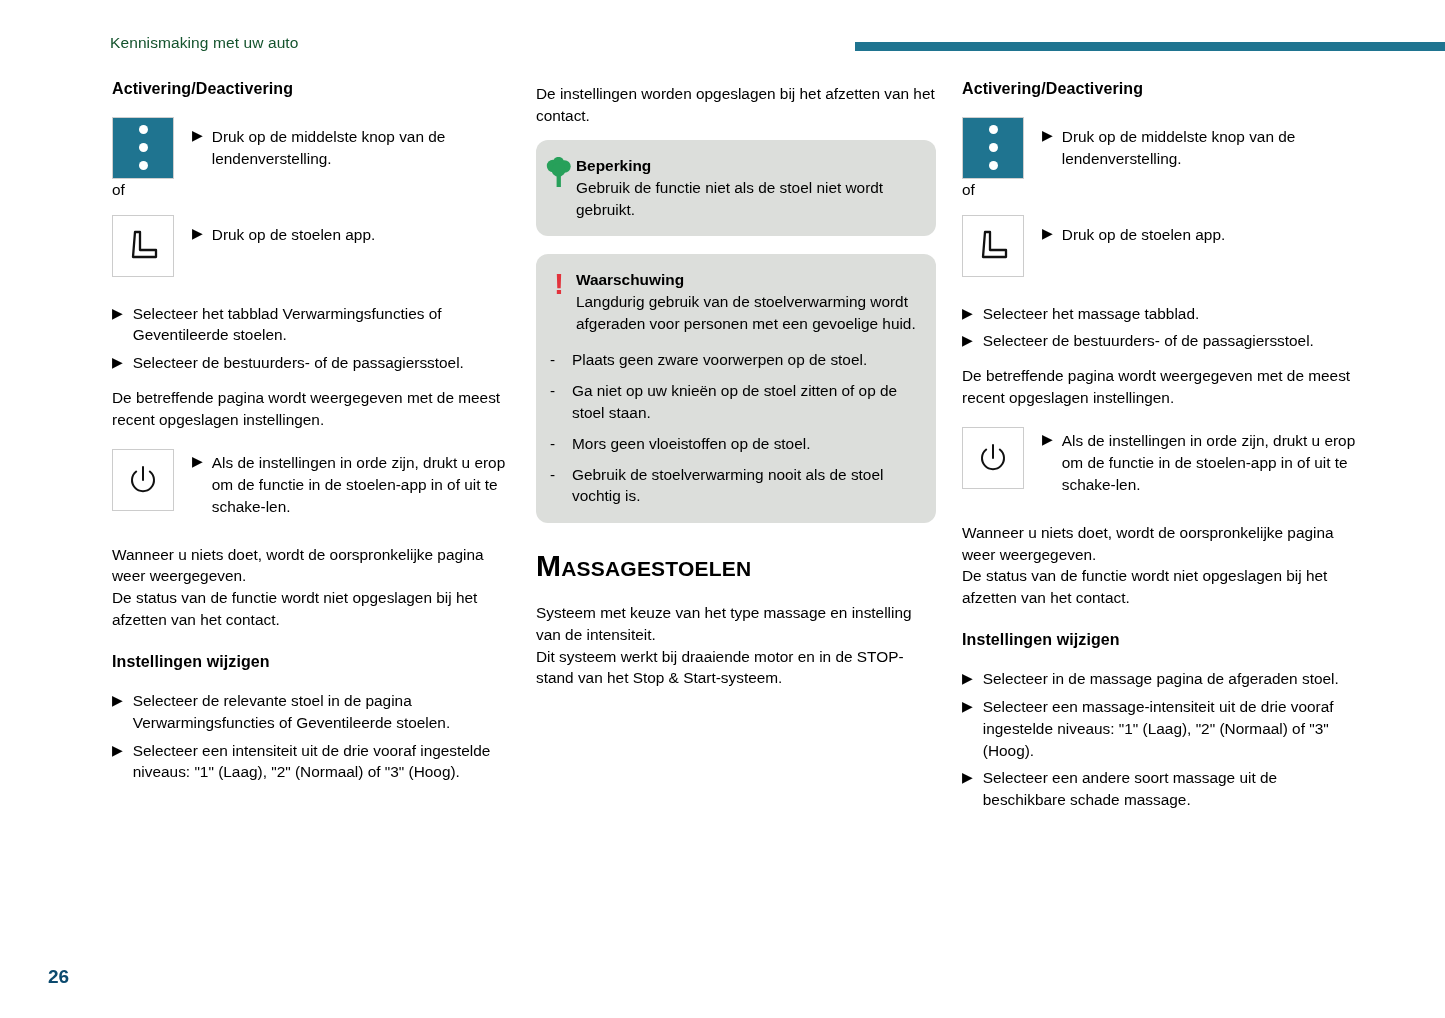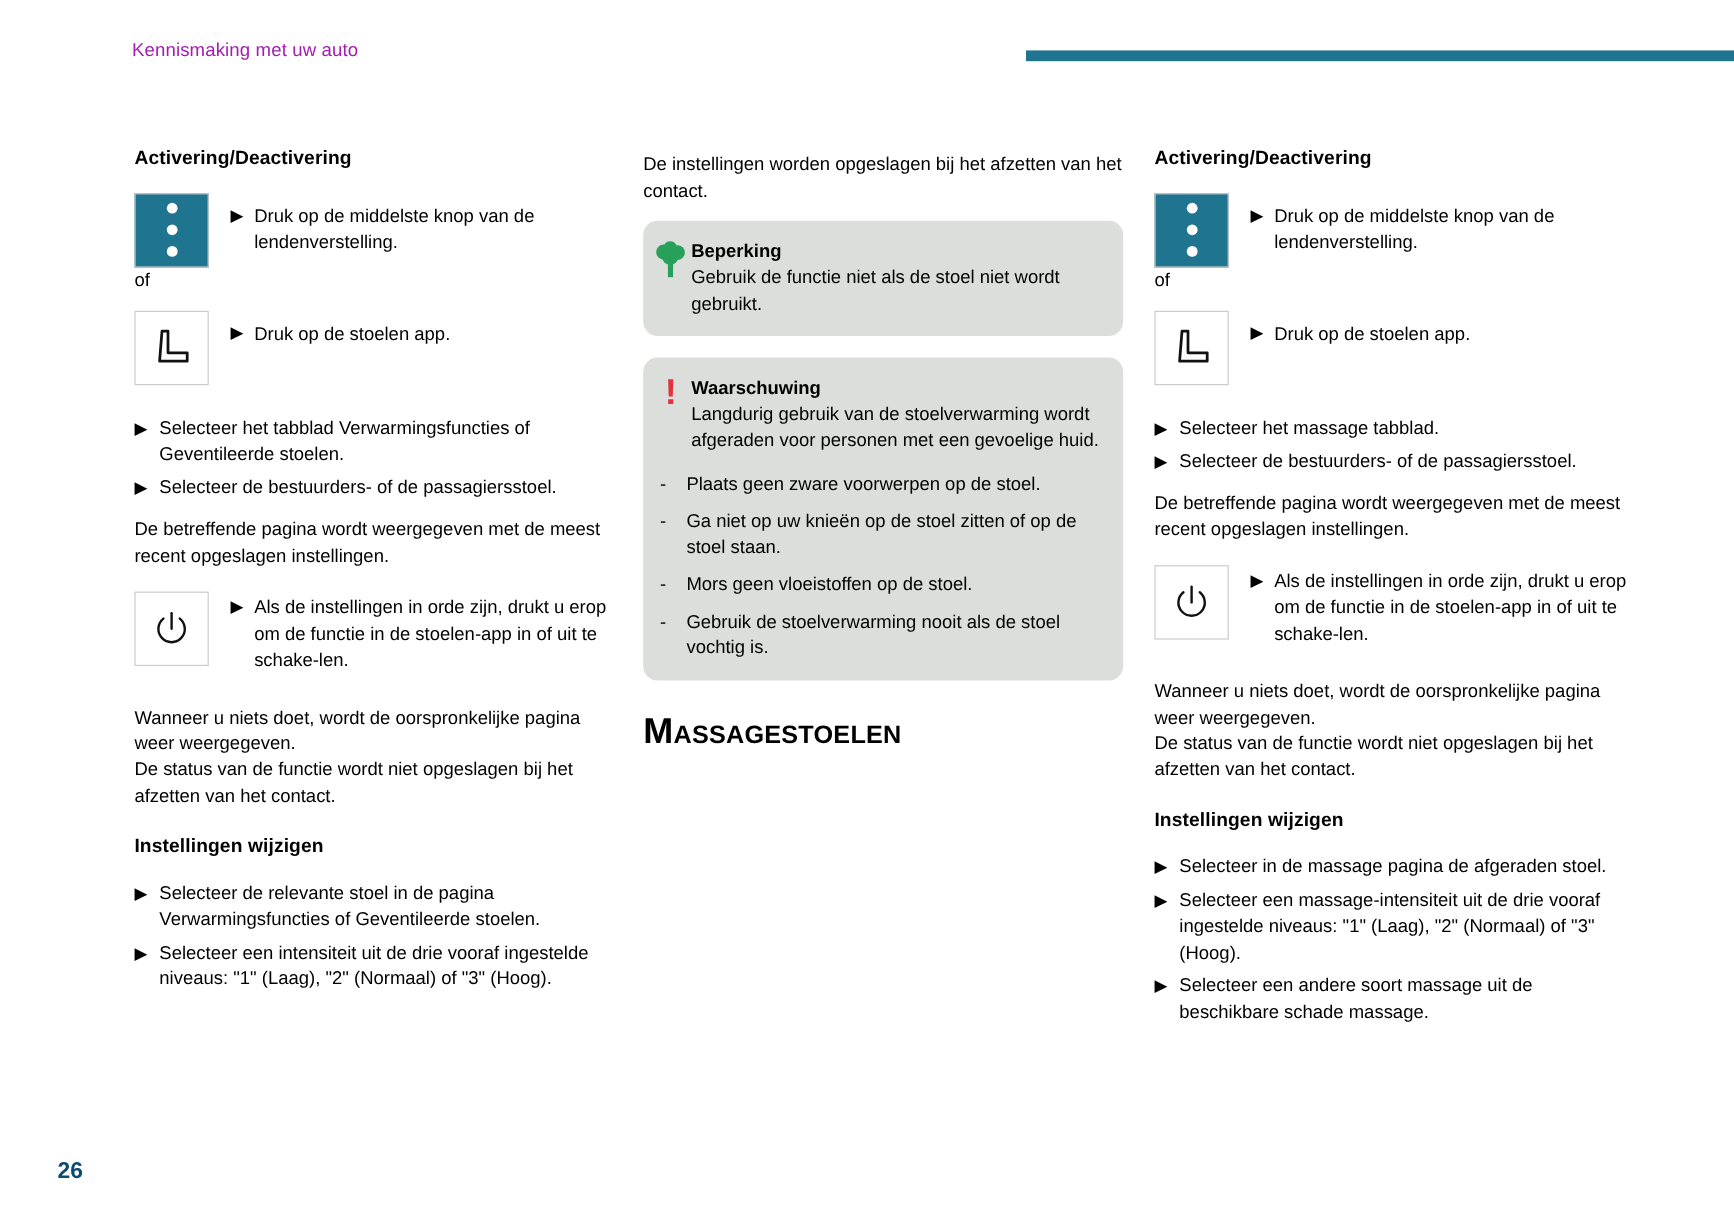--- a/index.html
+++ b/index.html
@@ -19,42 +19,41 @@
     overflow: hidden;
     box-sizing: border-box;
   }
 
   
   .running-head {
     position: absolute;
     left: 110px;
     top: 34px;
     font-size: 15.5px;
-    color: #a21caf;
+    color: #14532d;
     letter-spacing: 0.1px;
     white-space: nowrap;
   }
   .header-rule {
     position: absolute;
     left: 855px;
     top: 42px;
     width: 590px;
     height: 9px;
     background: #1f7490;
   }
 
   
   .col {
     position: absolute;
     top: 78px;
     width: 400px;
     font-size: 15.4px;
     line-height: 1.42;
     color: #000000;
-    margin-top: 44px;
   }
   .col1 { left: 112px; width: 400px; }
   .col2 { left: 536px; width: 400px; }
   .col3 { left: 962px; width: 400px; }
 
   h3.sub {
     font-size: 16px;
     font-weight: bold;
     margin: 0 0 16px 0;
     letter-spacing: 0.1px;
@@ -336,20 +335,22 @@
             <span class="txt">Mors geen vloeistoffen op de stoel.</span>
           </li>
         <li>
             <span class="dash">-</span>
             <span class="txt">Gebruik de stoelverwarming nooit als de stoel vochtig is.</span>
           </li>
       </ul>
     </div>
 
     <h2 class="section">Massagestoelen</h2>
+    <p class="body" style="white-space:pre-line">Systeem met keuze van het type massage en instelling van de intensiteit.
+Dit systeem werkt bij draaiende motor en in de STOP-stand van het Stop &amp; Start-systeem.</p>
   </div>
 
   <div class="col col3">
 
     <h3 class="sub">Activering/Deactivering</h3>
 
     <div class="icon-row">
       <div class="icon-box teal">
         <div class="dots">
           <span class="dot"></span>

